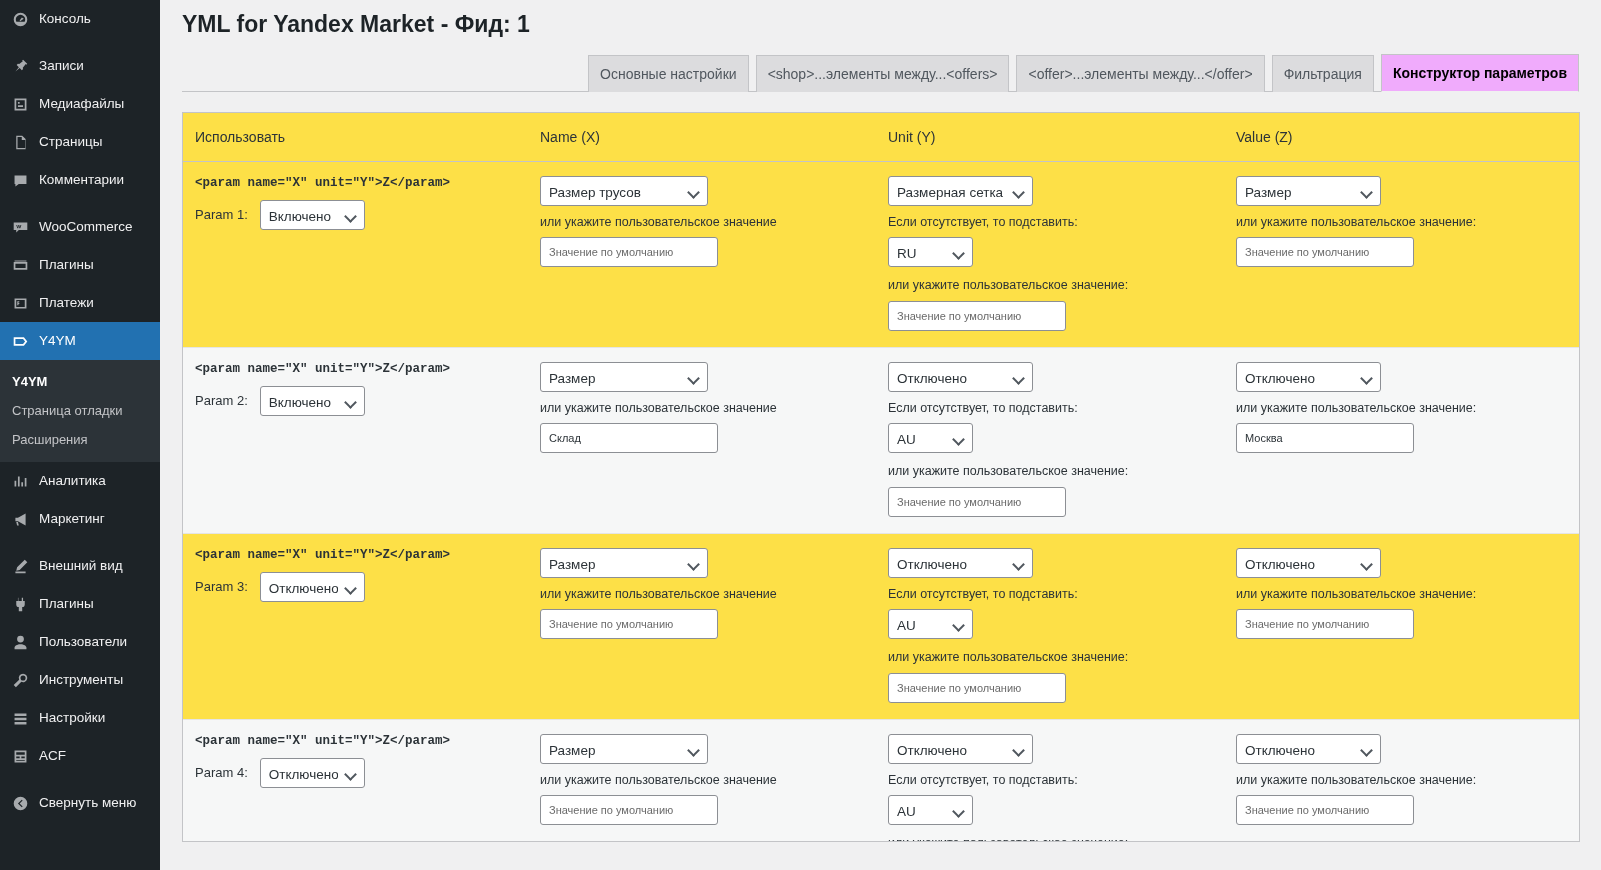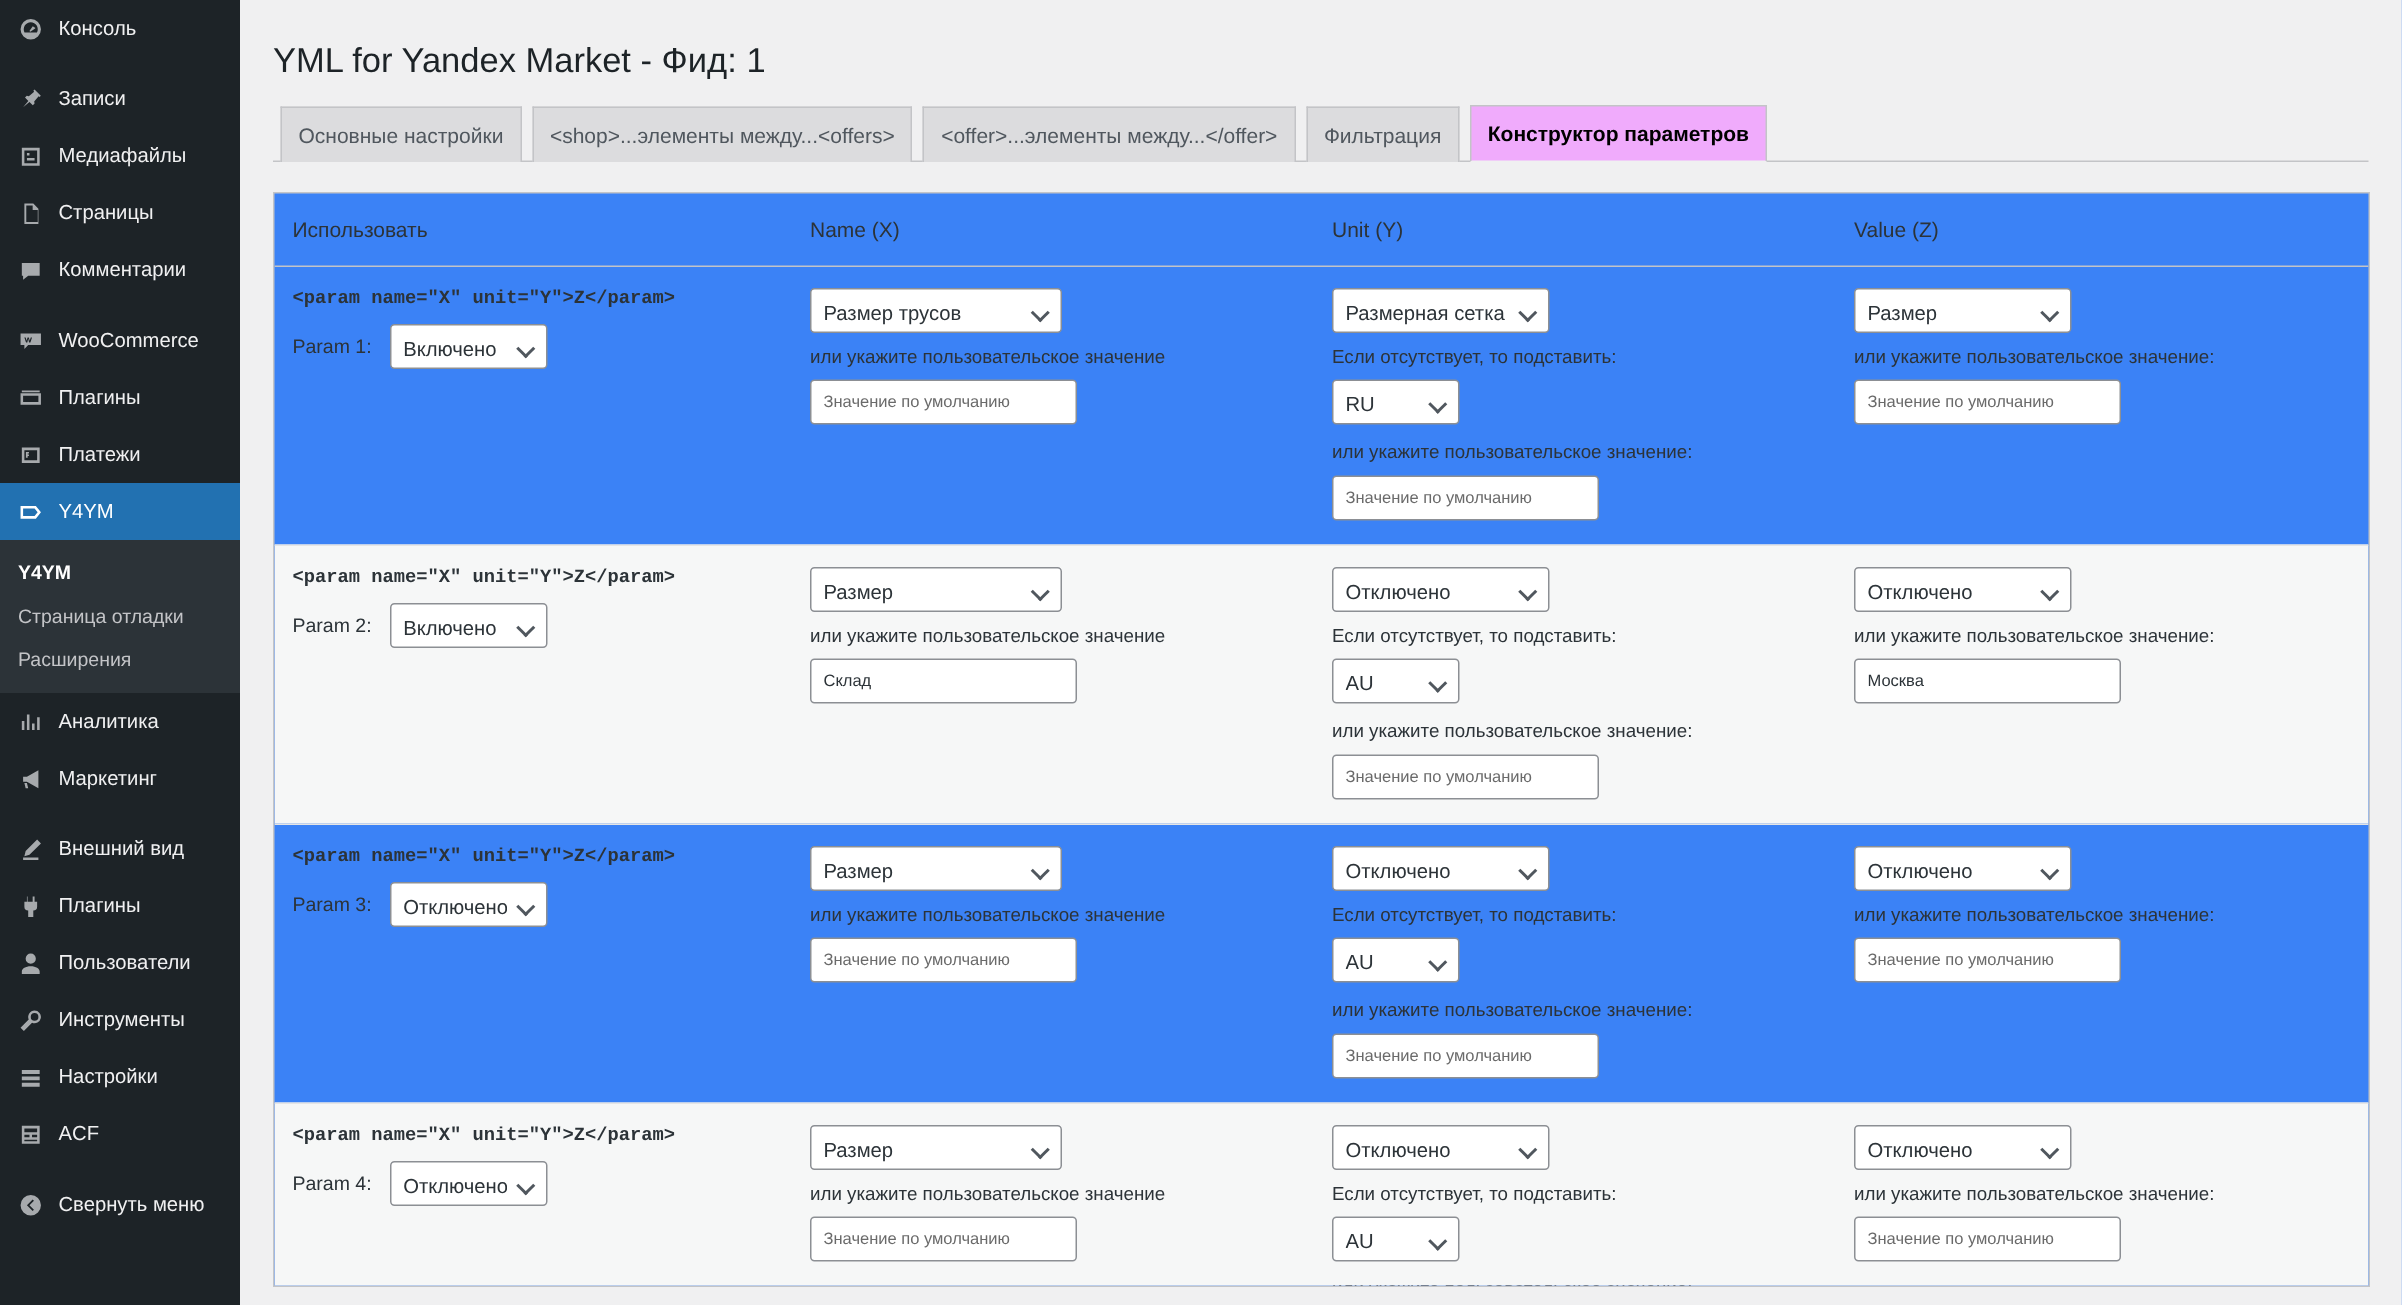--- a/index.html
+++ b/index.html
@@ -69,36 +69,37 @@
   
   #main {
     flex: 1;
     background: #f0f0f1;
     padding: 10px 22px 0 22px;
     overflow: hidden;
     position: relative;
   }
   h1#page-title {
     font-size: 23px;
-    font-weight: 400;
+    font-weight: 700;
     color: #1d2327;
-    margin: 16px 0 14px 0;
+    margin: 0 0 14px 0;
     padding: 0;
     line-height: 1.3;
   }
 
   
   .nav-tabs {
     display: flex;
     align-items: flex-end;
     gap: 7px;
     border-bottom: 1px solid #c3c4c7;
     padding-left: 5px;
     margin-bottom: 0;
     height: 38px;
+    justify-content: flex-end;
   }
   .nav-tab {
     background: #dcdcde;
     border: 1px solid #c3c4c7;
     border-bottom: none;
     color: #50575e;
     font-size: 14px;
     line-height: 24px;
     padding: 6px 11px;
     margin-bottom: -1px;
@@ -107,21 +108,21 @@
   }
   .nav-tab.active {
     background: #f0abfc;
     border-bottom: 1px solid #f0f0f1;
     color: #000;
     font-weight: 600;
   }
 
   
   .table-wrap {
-    background: #3b82f6;
+    background: #fde047;
     border: 1px solid #c3c4c7;
     margin-top: 20px;
     width: 1398px;
     height: 730px;
     overflow: hidden;
   }
   table.wp-table {
     border-collapse: collapse;
     width: 100%;
     table-layout: fixed;

